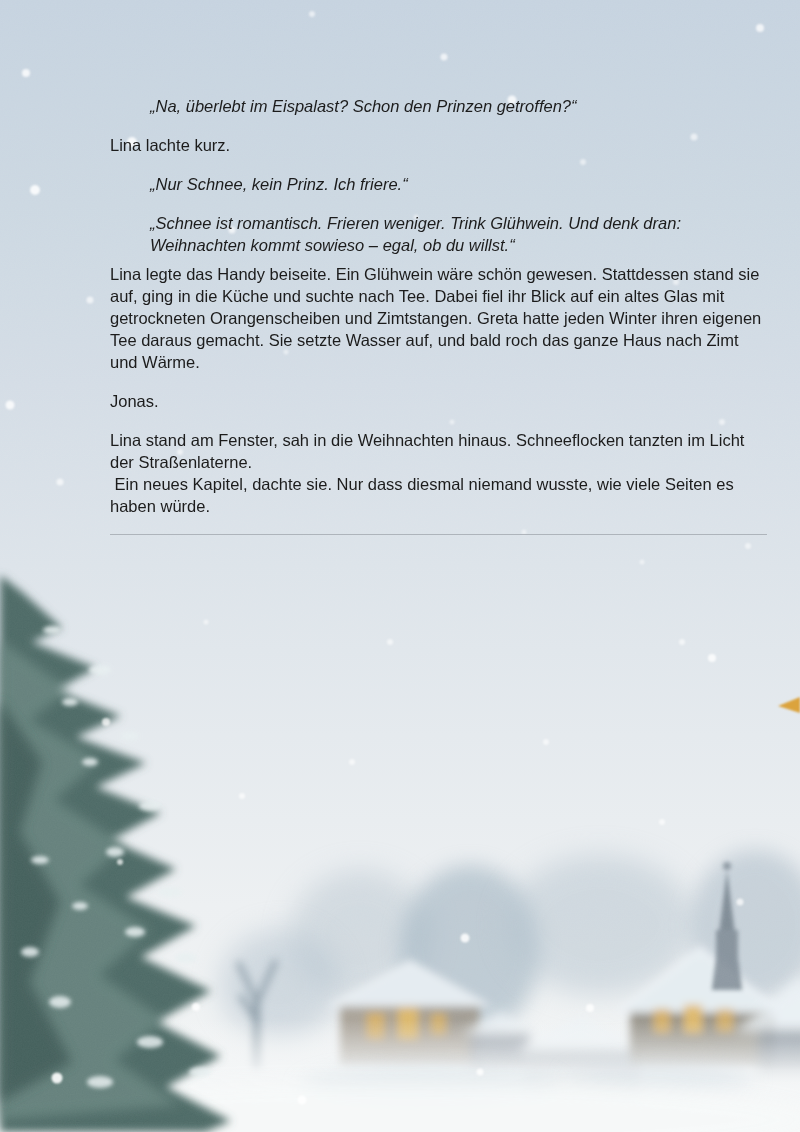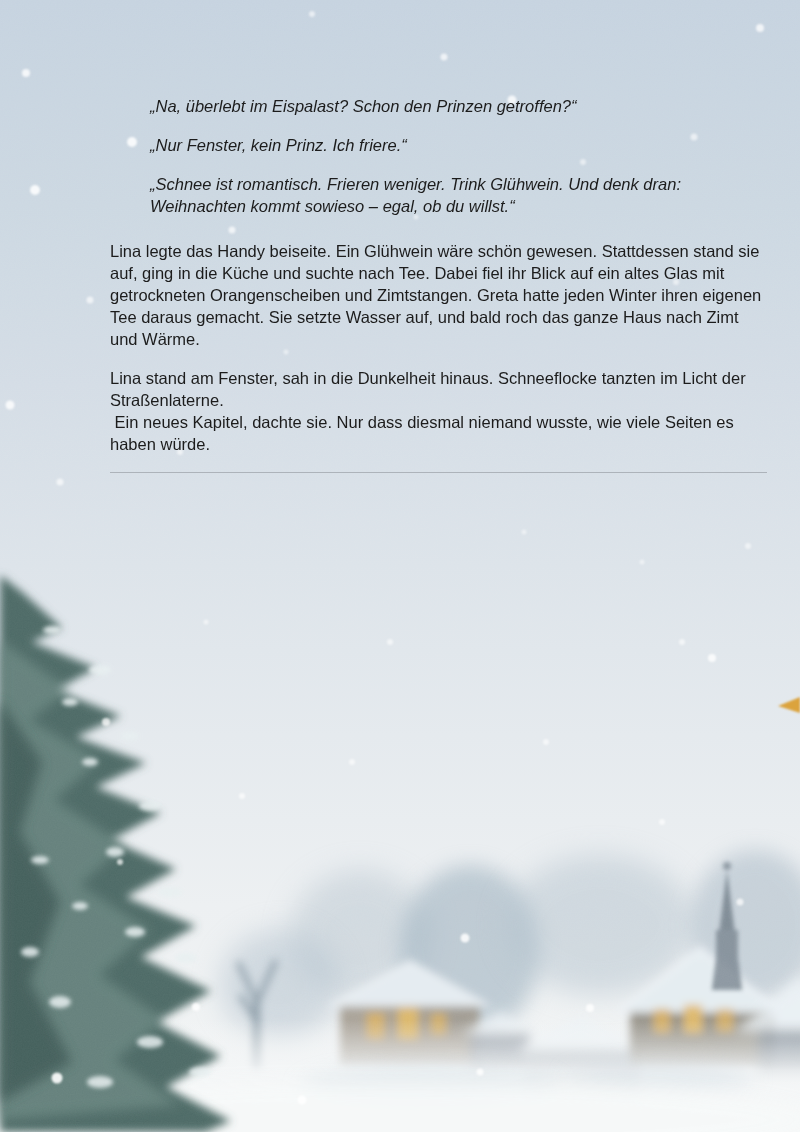--- a/index.html
+++ b/index.html
@@ -27,21 +27,21 @@
   }
   svg.scene{position:absolute;left:0;top:0;width:800px;height:1132px;display:block;}
   .content{
     position:absolute;left:110px;top:95px;width:657px;
     color:var(--text);
     font-size:16.5px;line-height:22px;
     z-index:2;
   }
   .content p{margin:0 0 17px;white-space:pre-wrap;}
   .content p.quote{margin-left:40px;font-style:italic;}
-  .content p.quote.tight{margin-bottom:23px;}
+  .content p.quote.tight{margin-bottom:7px;}
   hr.divider{
     border:none;border-top:1.5px solid var(--divider);
     margin:15px 0 25px;opacity:.7;height:0;
   }
   p.symbol{font-style:italic;}
   p.symbol .flake{color:var(--snowflake-blue);font-style:normal;font-size:15px;}
 </style>
 </head>
 <body>
 
@@ -211,24 +211,26 @@
       <circle cx="57" cy="1078" r="5.5" opacity="0.9"></circle>
     </g>
 
     <rect x="0" y="0" width="800" height="1132" filter="url(#paperNoise)"></rect>
 
     <polygon points="800,697 778,706 800,713" fill="#dba33c" filter="url(#b1)"></polygon>
   </svg>
 
   <div class="content">
     <p class="quote">„Na, überlebt im Eispalast? Schon den Prinzen getroffen?“</p>
-    <p class="quote">„Nur Fenster, kein Prinz. Ich friere.“</p>
+    <p>Lina lachte kurz.</p>
+    <p class="quote">„Nur Schnee, kein Prinz. Ich friere.“</p>
     <p class="quote tight">„Schnee ist romantisch. Frieren weniger. Trink Glühwein. Und denk dran:
 Weihnachten kommt sowieso – egal, ob du willst.“</p>
     <p>Lina legte das Handy beiseite. Ein Glühwein wäre schön gewesen. Stattdessen stand sie auf, ging in die Küche und suchte nach Tee. Dabei fiel ihr Blick auf ein altes Glas mit getrockneten Orangenscheiben und Zimtstangen. Greta hatte jeden Winter ihren eigenen Tee daraus gemacht. Sie setzte Wasser auf, und bald roch das ganze Haus nach Zimt und Wärme.</p>
-    <p>Lina stand am Fenster, sah in die Dunkelheit hinaus. Schneeflocke tanzten im Licht der Straßenlaterne.
+    <p>Jonas.</p>
+    <p>Lina stand am Fenster, sah in die Weihnachten hinaus. Schneeflocken tanzten im Licht der Straßenlaterne.
  Ein neues Kapitel, dachte sie. Nur dass diesmal niemand wusste, wie viele Seiten es haben würde.</p>
 
     <hr class="divider">
 
   </div>
 
 </div>
 
 </body></html>

